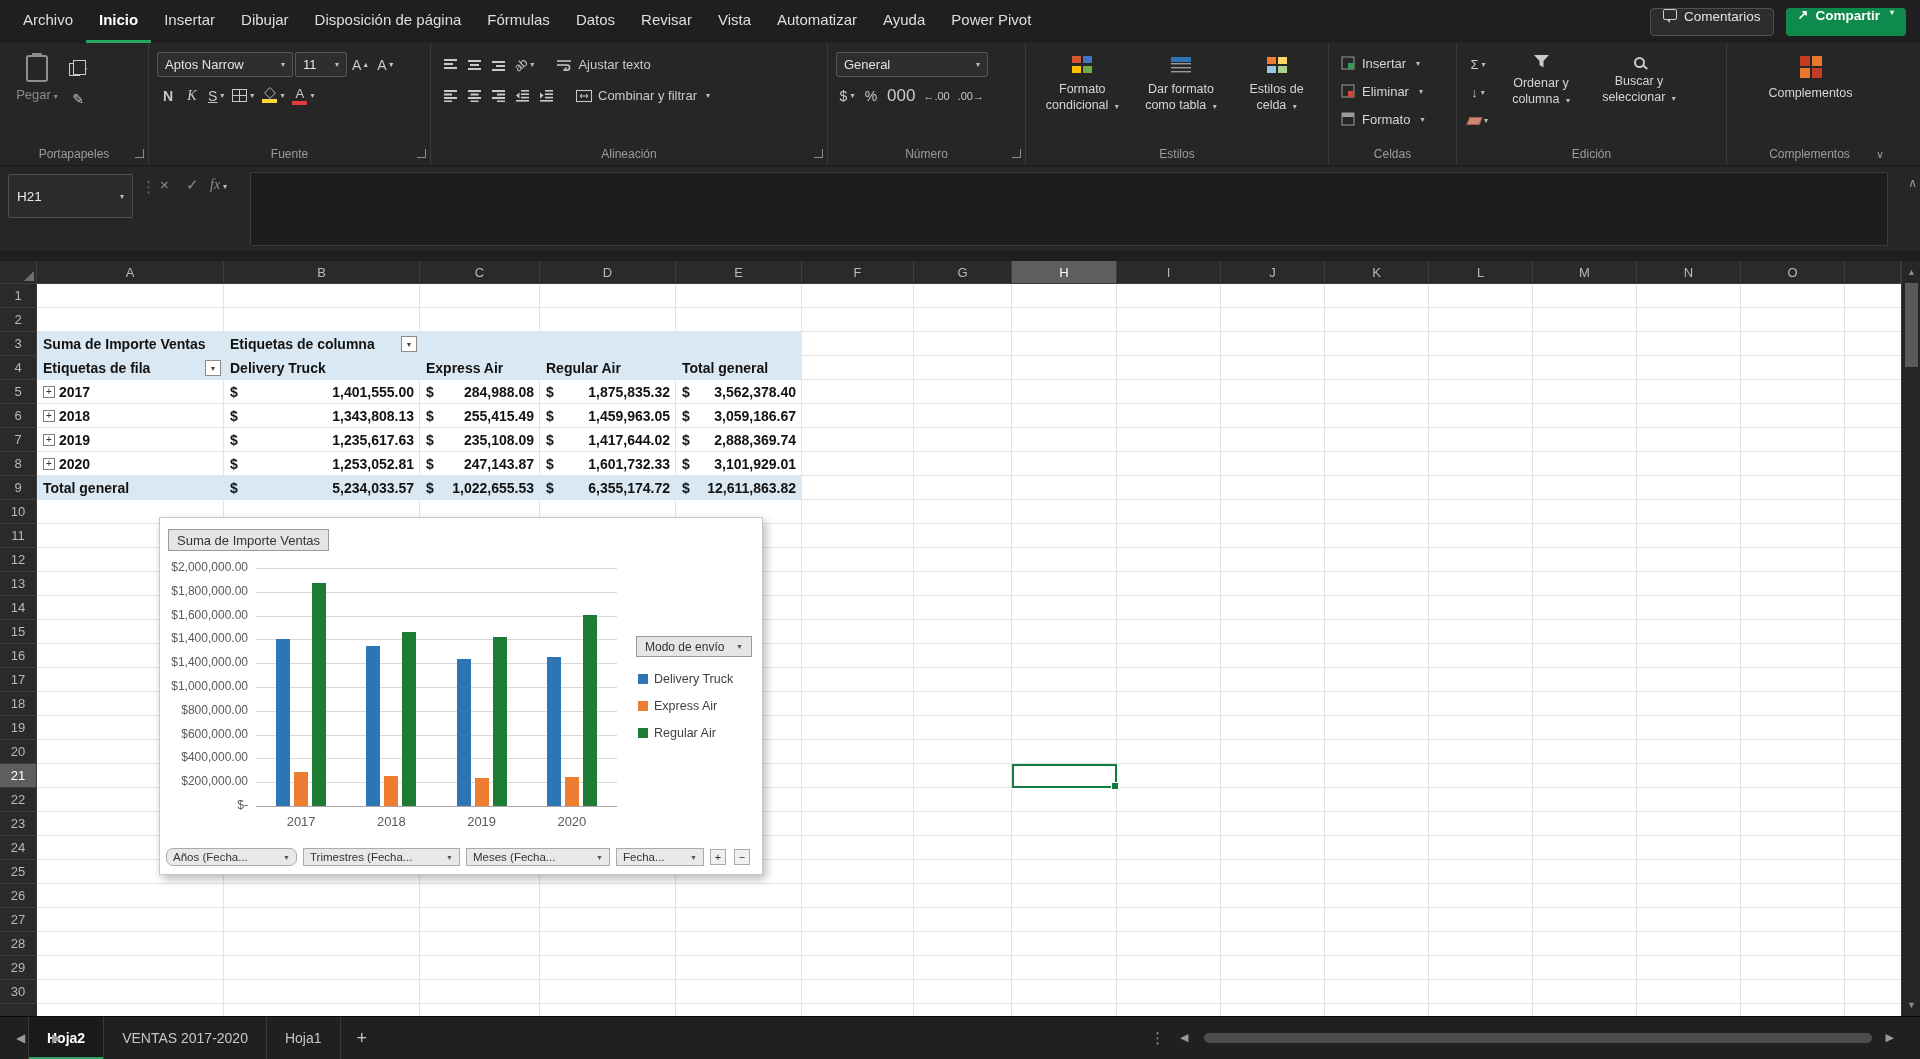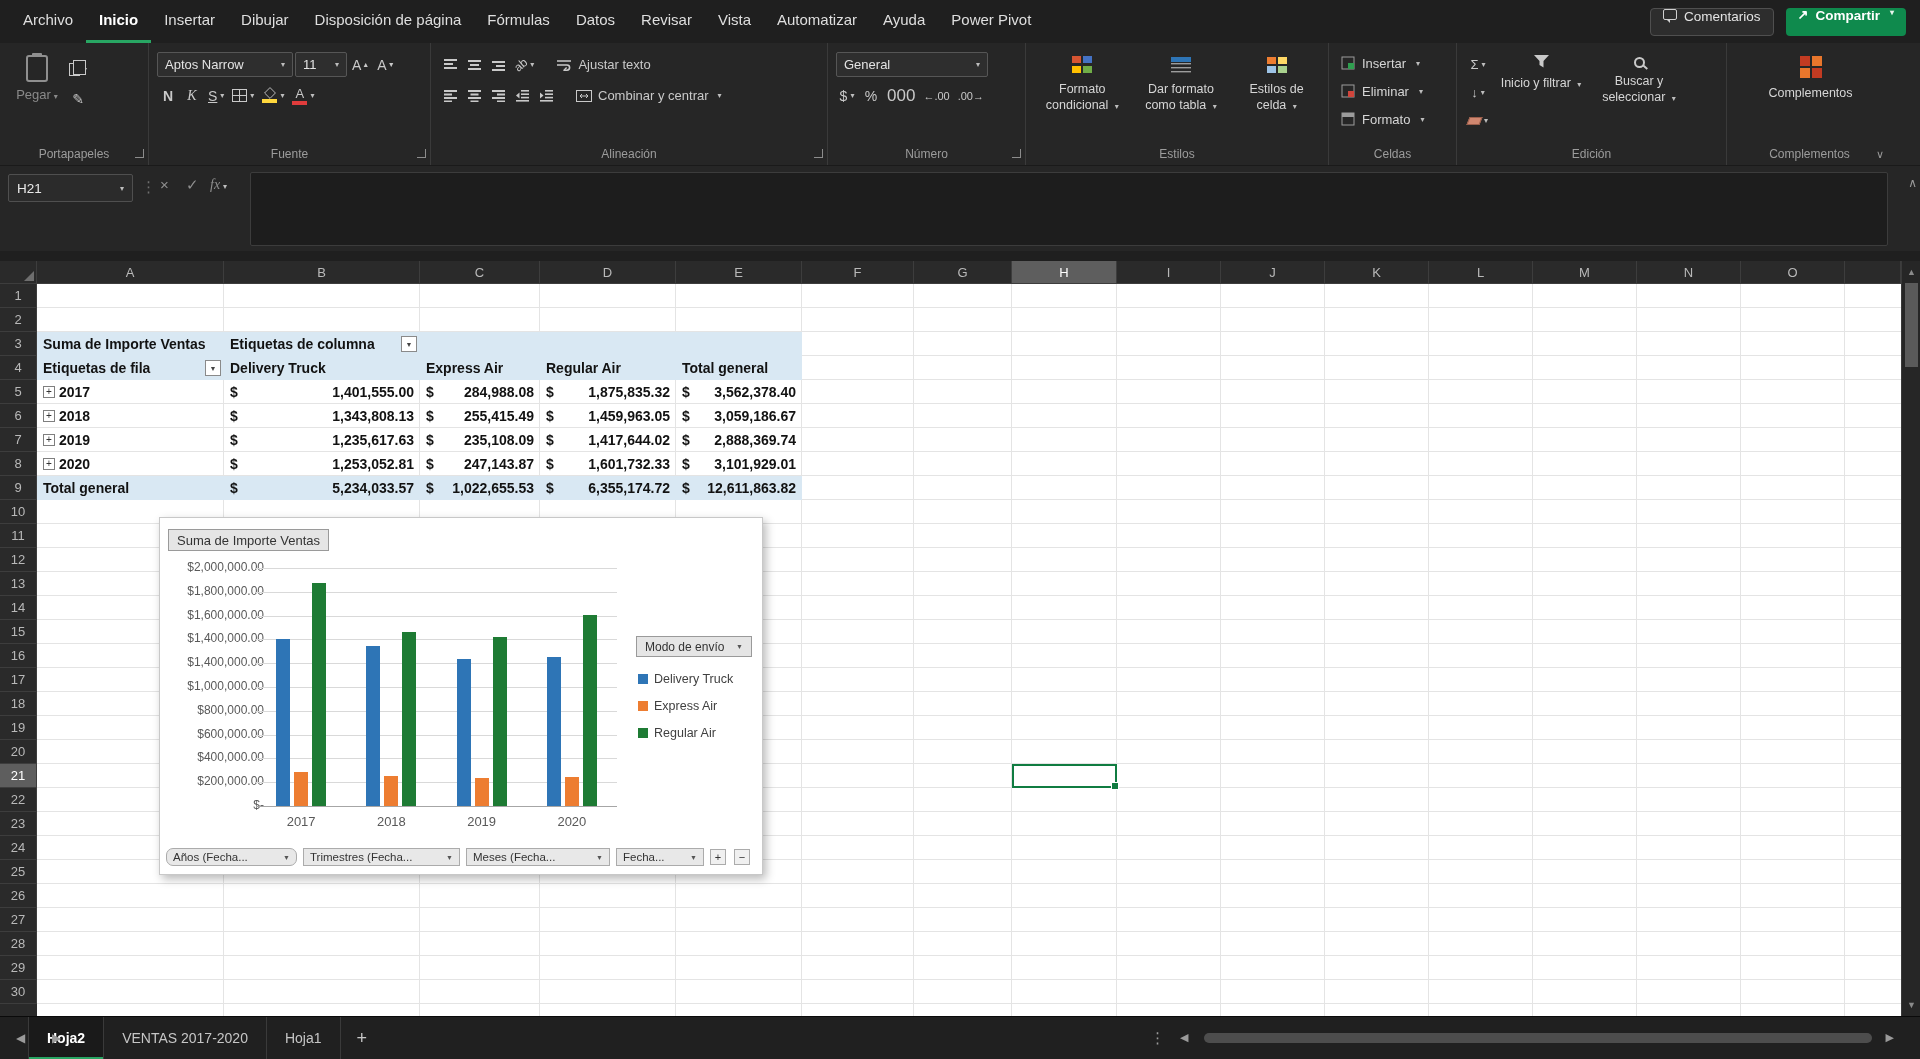--- a/index.html
+++ b/index.html
@@ -65,21 +65,21 @@
                linear-gradient(#C9C9C9,#C9C9C9) 0 50%/100% 1px no-repeat; }
   .i-fill { width:10px; height:10px; border:1.5px solid #C9C9C9; transform:rotate(45deg) scale(.85); }
   .i-eraser { width:13px; height:8px; background:#D08770; border:1px solid #9B5F4C; transform:skewX(-22deg); }
   .i-magnifier { width:11px; height:11px; border:2px solid #C9C9C9; border-radius:50%; position:relative; }
   .i-magnifier::after { content:""; position:absolute; width:6px; height:2px; background:#C9C9C9;
     right:-5px; bottom:-2px; transform:rotate(40deg); }
   .rsvg { display:block; }
   
   #formula-bar { position:absolute; top:165px; left:0; right:0; height:86px; background:#262626;
     border-top:1px solid #1A1A1A; }
-  #name-box { position:absolute; left:8px; top:8px; width:125px; height:28px; background:#2B2B2B;
+  #name-box { position:absolute; left:8px; top:8px; width:125px; height:44px; background:#2B2B2B;
     border:1px solid #4F4F4F; border-radius:2px; display:flex; align-items:center;
     justify-content:space-between; padding:0 8px; color:#E8E8E8; font-size:13.5px; }
   .fb-btn { position:absolute; top:10px; color:#8F8F8F; font-size:15px; }
   #fb-dots { left:141px; top:12px; color:#6F6F6F; }
   #fb-cancel { left:160px; }
   #fb-enter { left:186px; }
   #fb-fx { left:210px; font-size:14px; }
   #fb-fx i { font-family:"Liberation Serif", serif; font-style:italic; }
   #formula-input { position:absolute; left:250px; top:6px; width:1638px; height:74px; background:#1D1D1D;
     border:1px solid #3C3C3C; border-radius:2px; }
@@ -118,21 +118,21 @@
     justify-content:center; line-height:1; }
 
   
   #chart { position:absolute; left:122px; top:233px; width:604px; height:358px; background:#FFFFFF;
     border:1px solid #C8C8C8; box-shadow:3px 4px 9px rgba(0,0,0,.28); z-index:3; }
   .chart-btn { position:absolute; background:#E5E5E5; border:1px solid #9A9A9A; color:#333;
     display:flex; align-items:center; justify-content:space-between; padding:0 8px; }
   #chart-value-btn { left:8px; top:11px; height:22px; font-size:13px; gap:8px; }
   #chart-legend-btn { left:476px; top:118px; width:116px; height:21px; font-size:12px; }
   .fcar { font-size:7px; color:#555; }
-  .ylab { position:absolute; left:0; width:88px; text-align:right; font-size:12px; color:#595959;margin-left:16px; }
+  .ylab { position:absolute; left:0; width:88px; text-align:right; font-size:12px; color:#595959; }
   .gline { position:absolute; height:1px; background:#D9D9D9; }
   .gline.base { background:#A6A6A6; }
   .bargroup { position:absolute; display:flex; align-items:flex-end; justify-content:center; gap:4px; }
   .bar { width:14px; }
   .xlab { position:absolute; top:296px; text-align:center; font-size:13px; color:#595959; }
   #legend-items { position:absolute; left:478px; top:152px; display:flex; flex-direction:column; gap:9px; }
   .leg-item { display:flex; align-items:center; gap:6px; height:18px; font-size:12.5px; color:#404040; }
   .leg-sq { width:10px; height:10px; }
   .fbtn { position:absolute; top:330px; height:18px; background:#E8E8E8; border:1px solid #ABABAB;
     display:flex; align-items:center; justify-content:space-between; padding:0 6px; font-size:11.5px;
@@ -354,21 +354,21 @@
               <rect x="6" y="7.8" width="8" height="1.6"></rect>
               <rect x="1" y="11" width="13" height="1.6"></rect>
               <path d="M1 3.5v6l3.5-3z"></path>
             </svg>
           </span>
         <span class="mini" style="margin-left:14px;gap:6px">
           <svg class="rsvg" width="16" height="12">
               <rect x="0.5" y="0.5" width="15" height="11" fill="none" stroke="#C9C9C9"></rect>
               <path d="M4 6h8M4 6l2-2M4 6l2 2M12 6l-2-2M12 6l-2 2" fill="none" stroke="#C9C9C9"></path>
             </svg>
-          <span style="font-size:13px">Combinar y centrar</span>
+          <span style="font-size:13px">Combinar y filtrar</span>
             <span class="car">▾</span>
         </span>
       </div>
       <div class="rg-label">Alineación</div>
       <span class="launcher"></span>
     </div>
 
     <div class="rgroup" style="width:198px">
       <div class="rrow">
         <div class="combo" style="width:152px">
@@ -455,21 +455,21 @@
           <span class="mini">↓<span class="car">▾</span></span>
           <span class="mini">
               <span class="i-eraser"></span>
               <span class="car">▾</span>
             </span>
         </div>
         <div class="bigbtn" style="width:88px">
           <svg class="rsvg" width="17" height="16">
               <path d="M1 1h15l-5.5 6v6.5l-4-2.4V7z" fill="#C9C9C9"></path>
             </svg>
-          <span class="blab"><span>Inicio y filtrar</span> <span class="car">▾</span></span>
+          <span class="blab"><span>Ordenar y columna</span> <span class="car">▾</span></span>
         </div>
         <div class="bigbtn" style="width:96px">
           <span class="i-magnifier" style="margin-top:3px"></span>
           <span class="blab"><span>Buscar y seleccionar</span> <span class="car">▾</span></span>
         </div>
       </div>
       <div class="rg-label">Edición</div>
     </div>
 
     <div class="rgroup" style="width:165px;border-right:none">

